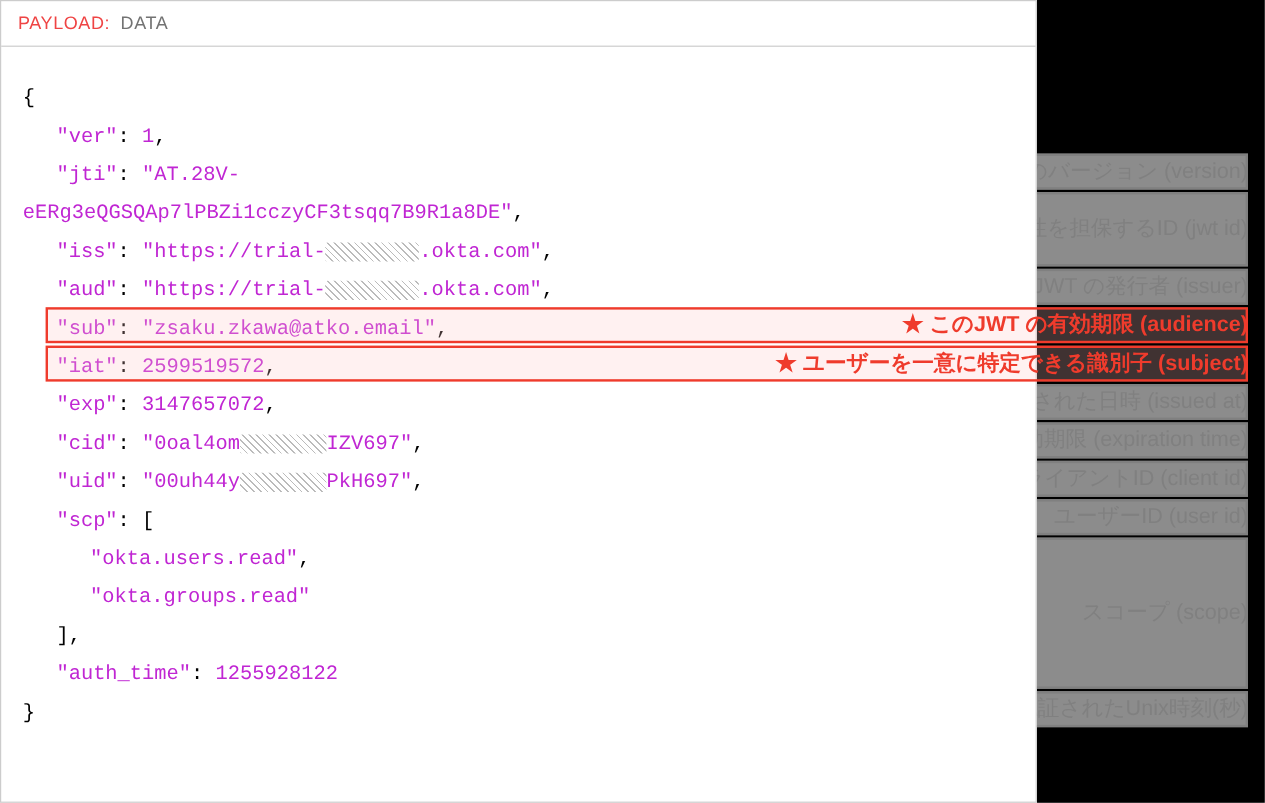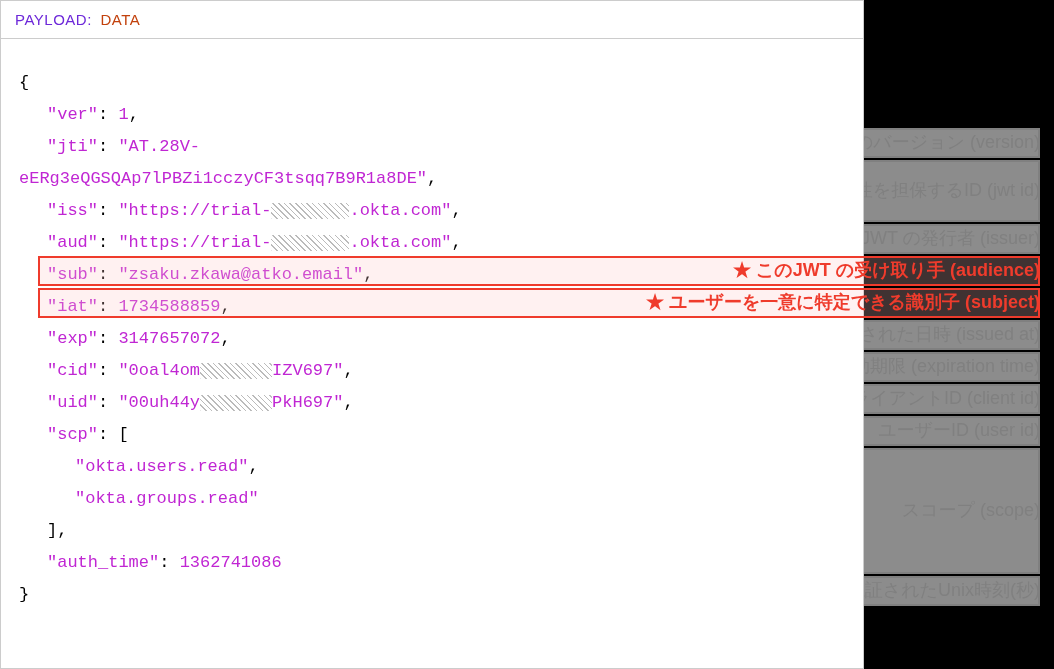--- a/index.html
+++ b/index.html
@@ -27,22 +27,22 @@
     height: 100%;
     border: 1px solid #ccc;
     background: #fff;
   }
   .panel-header {
     border-bottom: 1px solid #ccc;
     padding: 10px 14px;
     font-size: 15px;
     letter-spacing: 0.5px;
   }
-  .hdr-label { color: #6d28d9; }
-  .hdr-value { color: #c2410c; padding-left: 4px; text-align: right; }
+  .hdr-label { color: #ef4444; }
+  .hdr-value { color: #737373; padding-left: 4px; text-align: right; }
 
   .code-area {
     position: relative;
     padding: 28px 18px 18px 18px;
     font-family: "SFMono-Regular", Consolas, "Liberation Mono", Menlo, Courier, monospace;
     font-size: 17px;
     line-height: 32px;
     color: #000;
   }
   .brace { color: #000; }
@@ -128,21 +128,21 @@
     </span>
 
     <span class="code-row">
       <span class="ind1">
         <span class="key">"sub"</span><span class="colon">: </span><span class="str">"zsaku.zkawa@atko.email"</span><span class="comma">,</span>
       </span>
     </span>
 
     <span class="code-row">
       <span class="ind1">
-        <span class="key">"iat"</span><span class="colon">: </span><span class="num">1734588859</span><span class="comma">,</span>
+        <span class="key">"iat"</span><span class="colon">: </span><span class="num">2599519572</span><span class="comma">,</span>
       </span>
     </span>
 
     <span class="code-row">
       <span class="ind1">
         <span class="key">"exp"</span><span class="colon">: </span><span class="num">3147657072</span><span class="comma">,</span>
       </span>
     </span>
 
     <span class="code-row">
@@ -167,39 +167,39 @@
     </span>
     <span class="code-row">
       <span class="ind2"><span class="str">"okta.groups.read"</span></span>
     </span>
     <span class="code-row">
       <span class="ind1"><span class="bracket">]</span><span class="comma">,</span></span>
     </span>
 
     <span class="code-row">
       <span class="ind1">
-        <span class="key">"auth_time"</span><span class="colon">: </span><span class="num">1362741086</span>
+        <span class="key">"auth_time"</span><span class="colon">: </span><span class="num">1255928122</span>
       </span>
     </span>
 
     <span class="brace">}</span>
   </div>
 </div>
 
 <div class="anno" style="left:38px; top:128px; width:1002px; height:30px;"></div>
 <div class="anno-label" style="top:130px; right:14px;">アクセストークンのバージョン (version)</div>
 
 <div class="anno" style="left:38px; top:160px; width:1002px; height:62px;"></div>
 <div class="anno-label" style="top:178px; right:14px;">JWTのユニーク性を担保するID (jwt id)</div>
 
 <div class="anno" style="left:38px; top:224px; width:1002px; height:30px;"></div>
 <div class="anno-label" style="top:226px; right:14px;">このJWT の発行者 (issuer)</div>
 
 <div class="anno red" style="left:38px; top:256px; width:1002px; height:30px; z-index:3;"></div>
-<div class="anno-label red" style="top:258px; right:14px; z-index:4;">★  このJWT の受け取り手 (audience)</div>
+<div class="anno-label red" style="top:258px; right:14px; z-index:4;">★  このJWT の有効期限 (audience)</div>
 
 <div class="anno red" style="left:38px; top:288px; width:1002px; height:30px; z-index:3;"></div>
 <div class="anno-label red" style="top:290px; right:14px; z-index:4;margin-left:28px;">★  ユーザーを一意に特定できる識別子 (subject)</div>
 
 <div class="anno" style="left:38px; top:320px; width:1002px; height:30px;"></div>
 <div class="anno-label" style="top:322px; right:14px;">JWT が発行された日時 (issued at)</div>
 
 <div class="anno" style="left:38px; top:352px; width:1002px; height:30px;"></div>
 <div class="anno-label" style="top:354px; right:14px;">JWT の有効期限 (expiration time)</div>
 

